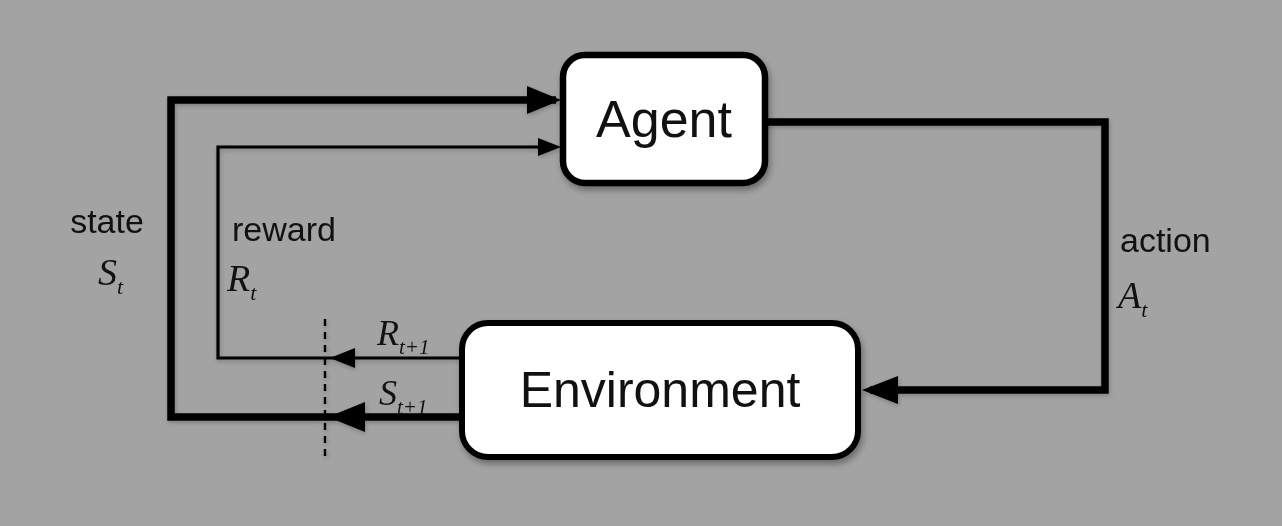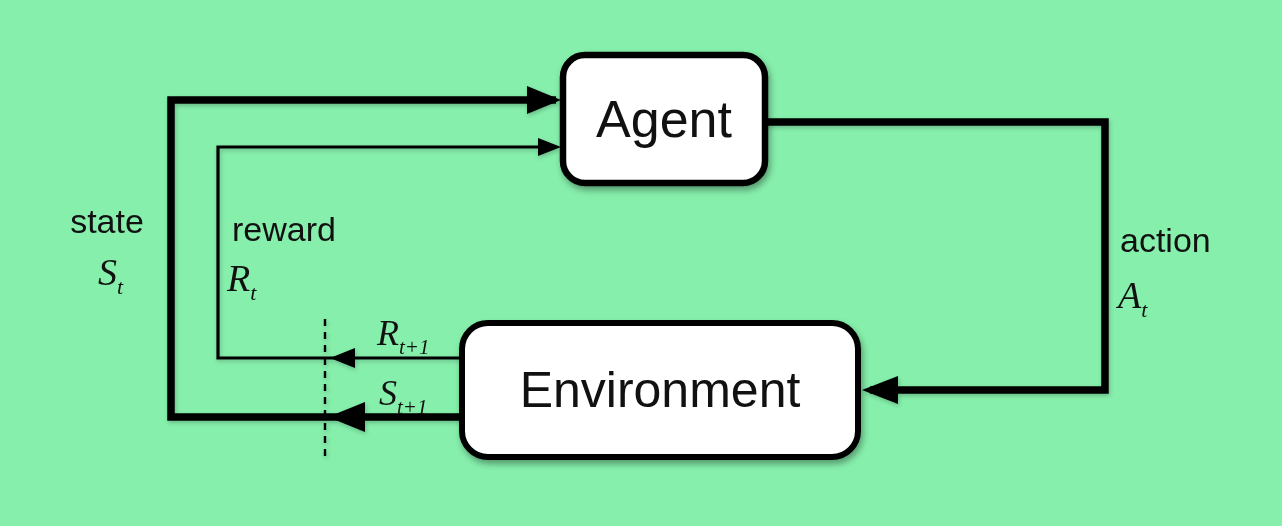--- a/index.html
+++ b/index.html
@@ -4,21 +4,21 @@
 <style>
   html, body {
     margin: 0;
     padding: 0;
     background: #ffffff;
   }
   .canvas {
     position: relative;
     width: 1282px;
     height: 526px;
-    background: #86efac;
+    background: #a3a3a3;
     overflow: hidden;
     font-family: "Liberation Sans", sans-serif;
   }
   svg { display: block; }
   .node-box {
     fill: #ffffff;
     stroke: #000000;
   }
   .boxes {
     filter: drop-shadow(2px 4px 3px rgba(0,0,0,0.35));

